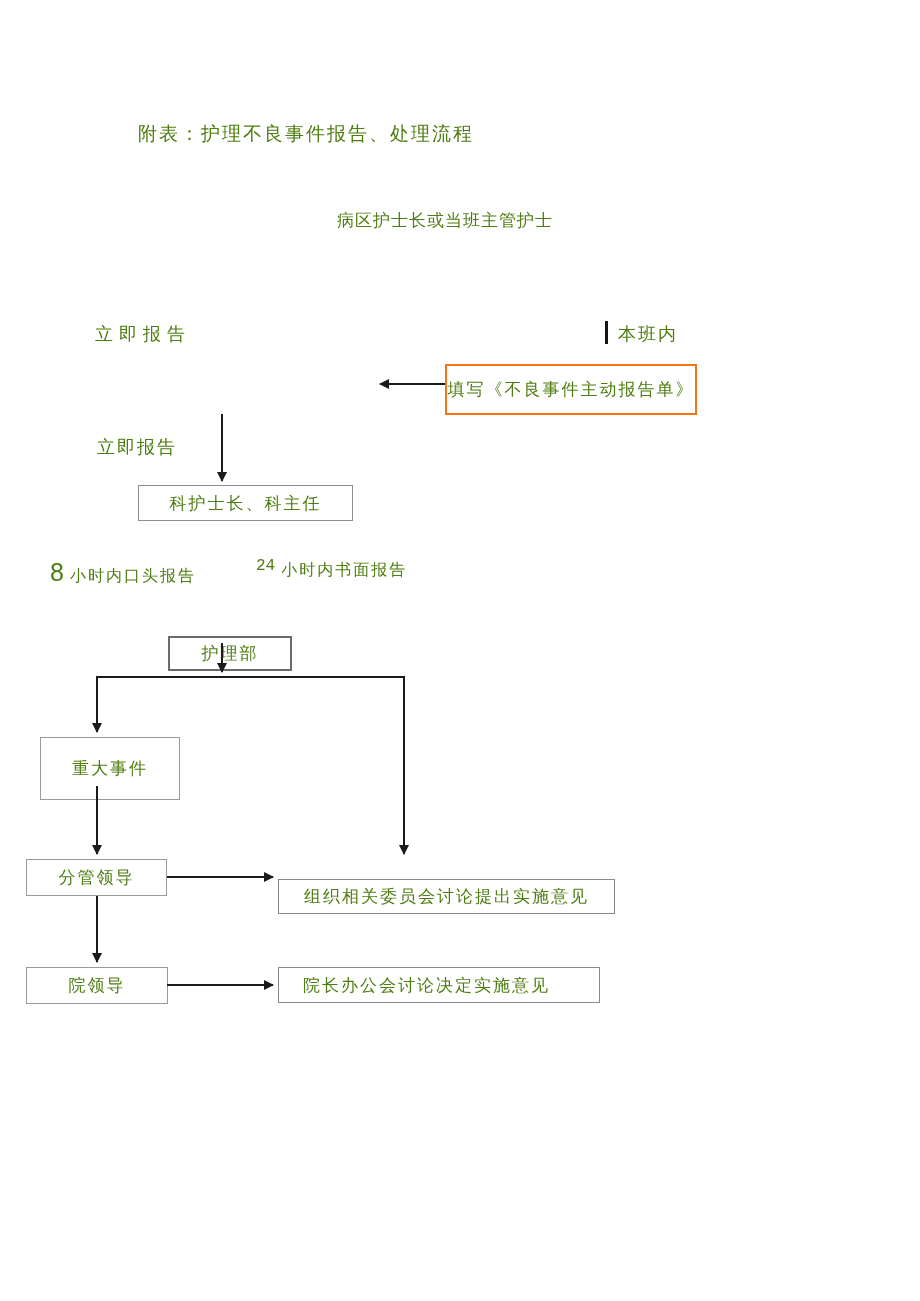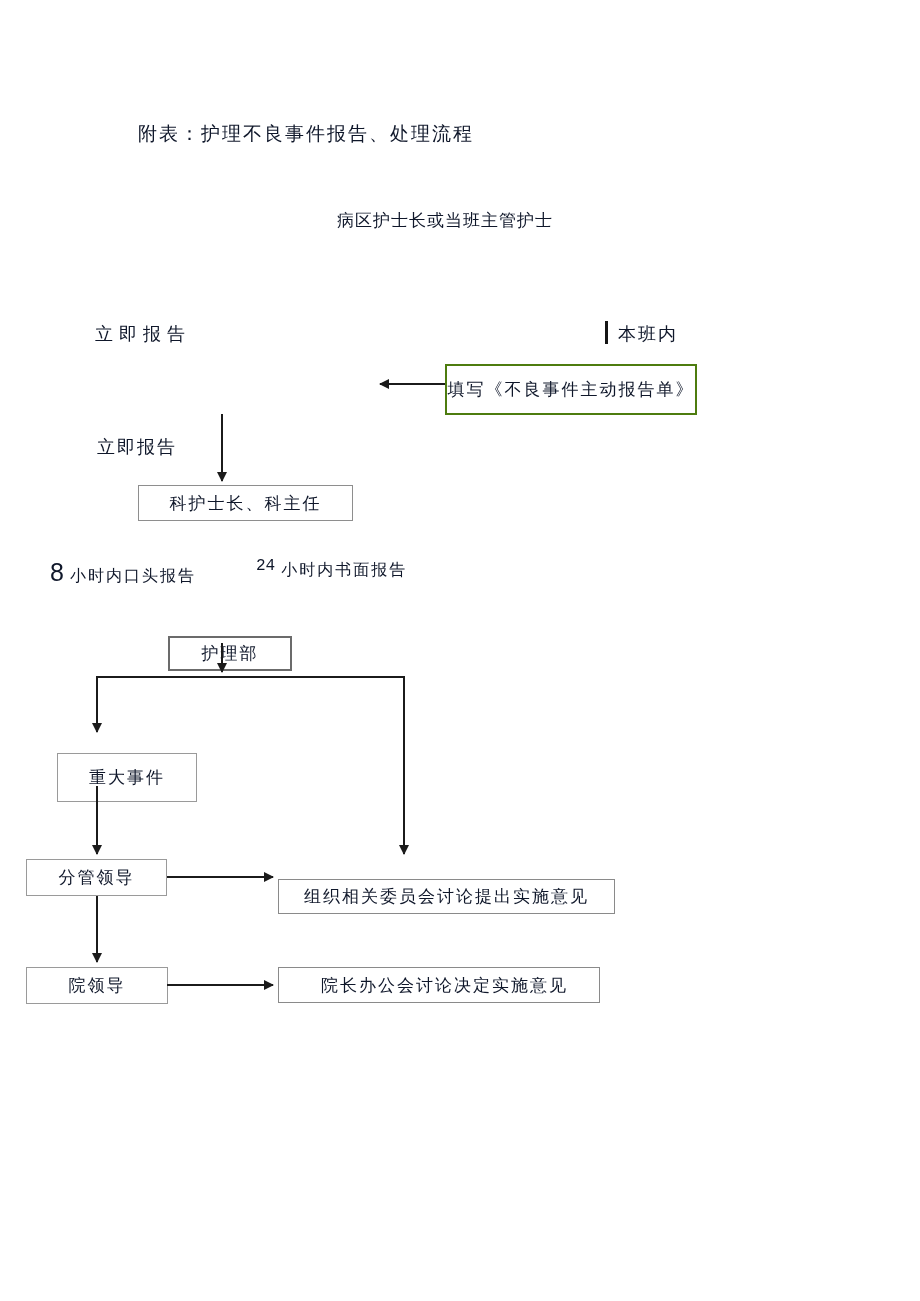--- a/index.html
+++ b/index.html
@@ -2,21 +2,21 @@
 <html><head>
 <meta charset="utf-8">
 <style>
   html, body { margin: 0; padding: 0; background: #ffffff; }
   .page {
     position: relative;
     width: 920px;
     height: 1301px;
     background: #ffffff;
     font-family: "Liberation Serif", "DejaVu Serif", serif;
-    color: #0f172a;
+    color: #4d7c0f;
     overflow: hidden;
   }
   .doc-title {
     position: absolute;
     left: 138px; top: 121px;
     font-size: 19px;
     letter-spacing: 2px;
   }
   .txt { position: absolute; font-size: 18px; white-space: nowrap; }
   .start { left: 337px; top: 209px; font-size: 17px; letter-spacing: 1px; }
@@ -48,29 +48,29 @@
     box-sizing: border-box;
     background: #ffffff;
     display: flex;
     align-items: center;
     justify-content: center;
     font-size: 17px;
     letter-spacing: 2px;
     white-space: nowrap;
   }
   .box1          { left: 40px;  top: 363px; width: 335px; height: 51px; border: 2px solid #3d3d3d; }
-  .box2          { left: 445px; top: 364px; width: 252px; height: 51px; border: 2px solid #4d7c0f; }
+  .box2          { left: 445px; top: 364px; width: 252px; height: 51px; border: 2px solid #f97316; }
   .box3          { left: 138px; top: 485px; width: 215px; height: 36px; border: 1px solid #8e8e8e; }
   .box-nursing   { left: 168px; top: 608px; width: 124px; height: 35px; border: 2px solid #6b6b6b; margin-top: 28px; }
-  .box-major     { left: 57px;  top: 737px; width: 140px; height: 49px; border: 1px solid #9a9a9a; margin-top: 16px; }
+  .box-major     { left: 40px;  top: 737px; width: 140px; height: 63px; border: 1px solid #9a9a9a; }
   .box-leader    { left: 26px;  top: 859px; width: 141px; height: 37px; border: 1px solid #9a9a9a; }
   .box-committee { left: 278px; top: 859px; width: 337px; height: 35px; border: 1px solid #8a8a8a; margin-top: 20px; }
   .box-hospital  { left: 26px;  top: 967px; width: 142px; height: 37px; border: 1px solid #9a9a9a; }
   .box-director  { left: 278px; top: 967px; width: 322px; height: 36px; border: 1px solid #8a8a8a;
-                   justify-content: flex-start; padding-left: 42px; }
+                   justify-content: flex-start; padding-left: 24px; }
   .connectors {
     position: absolute;
     left: 0; top: 0;
     width: 920px; height: 1301px;
     pointer-events: none;
   }
 </style>
 </head>
 <body>
 

